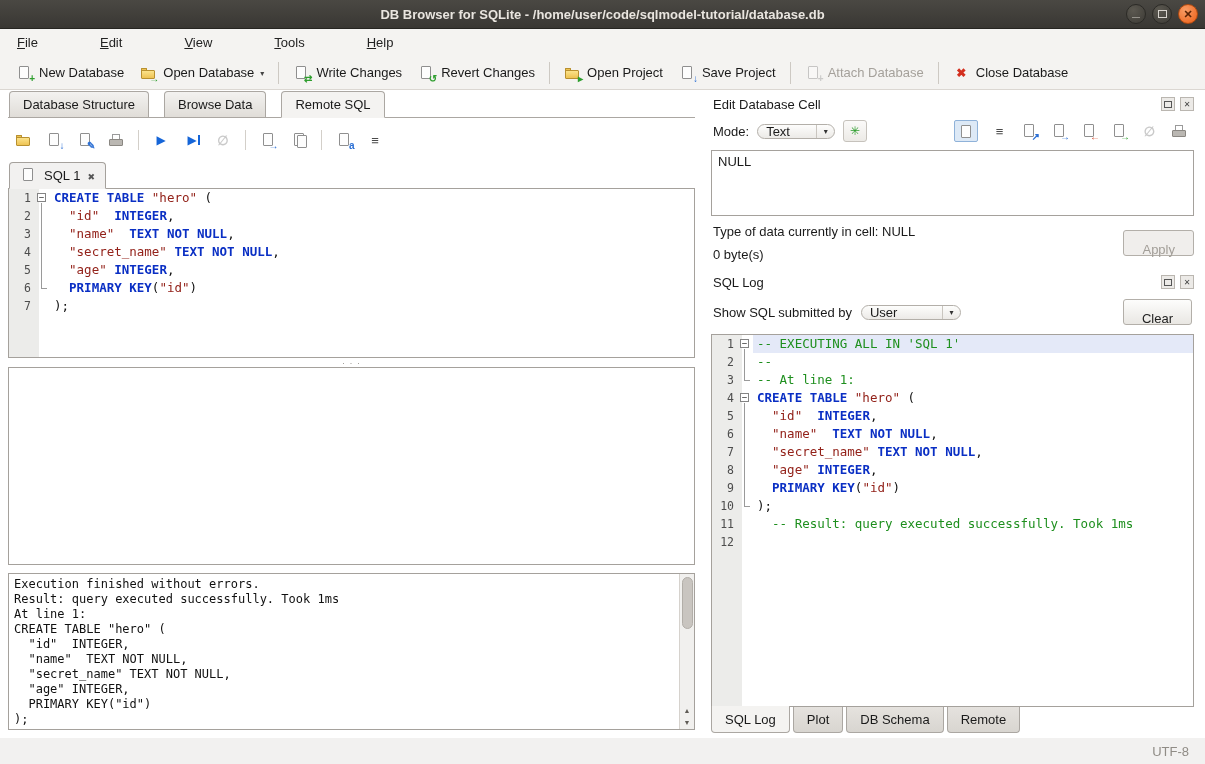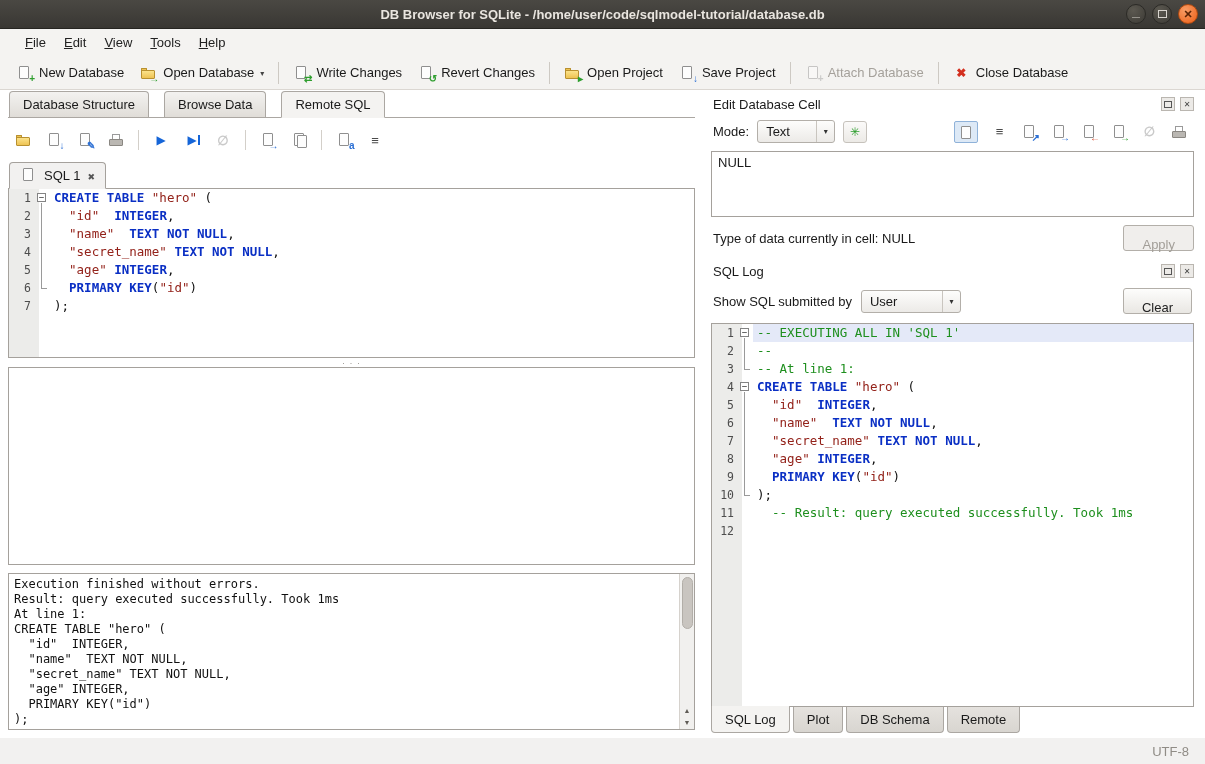--- a/index.html
+++ b/index.html
@@ -10,21 +10,21 @@
   .titlebar { height: 29px; flex: none; background: linear-gradient(#4a4843, #393733); border-bottom: 1px solid #262521; display: flex; align-items: center; position: relative; }
   .title { flex: 1; text-align: center; color: #e9e5df; font-weight: bold; font-size: 13px; }
   .winbtns { position: absolute; right: 7px; top: 4px; display: flex; gap: 6px; }
   .wb { width: 20px; height: 20px; border-radius: 50%; display: flex; align-items: center; justify-content: center; background: radial-gradient(circle at 35% 30%, #5c5951, #3c3a35); border: 1px solid #2b2a26; cursor: default; }
   .wb.min::after { content: "—"; color: #d8d4ce; font-size: 8px; margin-top: 4px; }
   .wb.max::after { content: ""; width: 7px; height: 6px; border: 1px solid #d8d4ce; display: block; }
   .wb.close { background: radial-gradient(circle at 35% 30%, #f89d66, #ec5e15); border: 1px solid #b04a10; }
   .wb.close::after { content: "✕"; color: #5a2305; font-weight: bold; font-size: 11px; }
 
   
-  .menubar { height: 27px; flex: none; display: flex; align-items: center; background: #f4f3f1; padding: 0 16px; }
+  .menubar { height: 27px; flex: none; display: flex; align-items: center; background: #f4f3f1; padding: 0 8px; gap: 44px; }
   .mitem { padding: 5px 9px; color: #222; cursor: default; }
   .mitem .u { text-decoration: underline; }
 
   
   .toolbar { height: 34px; flex: none; display: flex; align-items: center; background: #f4f3f1; border-bottom: 1px solid #dbd7d2; padding: 0 8px; }
   .tbtn { display: flex; align-items: center; gap: 6px; padding: 4px 8px; border-radius: 3px; cursor: default; }
   .tbtn.disabled .tlabel { color: #a5a19b; }
   .tbtn.disabled .icon { opacity: .45; }
   .tlabel { white-space: nowrap; }
   .tsep { width: 1px; height: 22px; background: #cdc9c3; margin: 0 6px; flex: none; }
@@ -106,21 +106,21 @@
   .varrow.up::after { content: "▲"; font-size: 7px; color: #5f5b56; }
   .varrow.dn::after { content: "▼"; font-size: 7px; color: #5f5b56; }
 
   
   .dockhead { flex: none; height: 24px; display: flex; align-items: center; padding: 2px 2px 2px 4px; }
   .dtitle { flex: 1; }
   .dockbtn { width: 14px; height: 14px; margin-left: 5px; display: flex; align-items: center; justify-content: center; border: 1px solid #bab6b0; background: #eceae7; cursor: default; }
   .dockbtn.float::after { content: ""; width: 6px; height: 5px; border: 1px solid #555; display: block; }
   .dockbtn.closep::after { content: "✕"; font-size: 8px; color: #444; }
   .moderow { flex: none; display: flex; align-items: center; gap: 8px; padding: 4px 2px 8px 4px; }
-  .combo { display: flex; align-items: center; height: 23px; border: 1px solid #b3afa9; border-radius: 3px; background: linear-gradient(#fdfdfc, #eceae7); cursor: default; flex: none; justify-content: center; }
+  .combo { display: flex; align-items: center; height: 15px; border: 1px solid #b3afa9; border-radius: 8px; background: linear-gradient(#fdfdfc, #eceae7); cursor: default; flex: none; justify-content: center; }
   .combo .cval { flex: 1; padding: 0 8px; }
   .combo .carr { width: 18px; align-self: stretch; display: flex; align-items: center; justify-content: center; border-left: 1px solid #c9c5bf; }
   .combo .carr::after { content: "▾"; font-size: 8px; color: #333; }
   #mode-combo { width: 78px; }
   #user-combo { width: 100px; }
   .mspacer { flex: 1; }
   .cellicons { display: flex; align-items: center; gap: 13px; padding-right: 6px; }
   .celltext { flex: none; height: 66px; border: 1px solid #a5a19c; background: #fff; padding: 3px 6px; margin: 0 2px; overflow: hidden; }
   .cellinfo { flex: none; display: flex; align-items: center; padding: 8px 2px 8px 4px; }
   .ciLeft { flex: 1; display: flex; flex-direction: column; gap: 8px; }
@@ -441,20 +441,21 @@
           </div>
       </div>
 
       <div class="celltext">
         <span>NULL</span>
       </div>
 
       <div class="cellinfo">
         <div class="ciLeft">
           <div>Type of data currently in cell: NULL</div>
+          <div>0 byte(s)</div>
         </div>
         <button class="btn disabled">Apply</button>
       </div>
 
       <div class="dockhead">
         <span class="dtitle">SQL Log</span>
         <span class="dockbtn float"></span>
         <span class="dockbtn closep"></span>
       </div>
 

